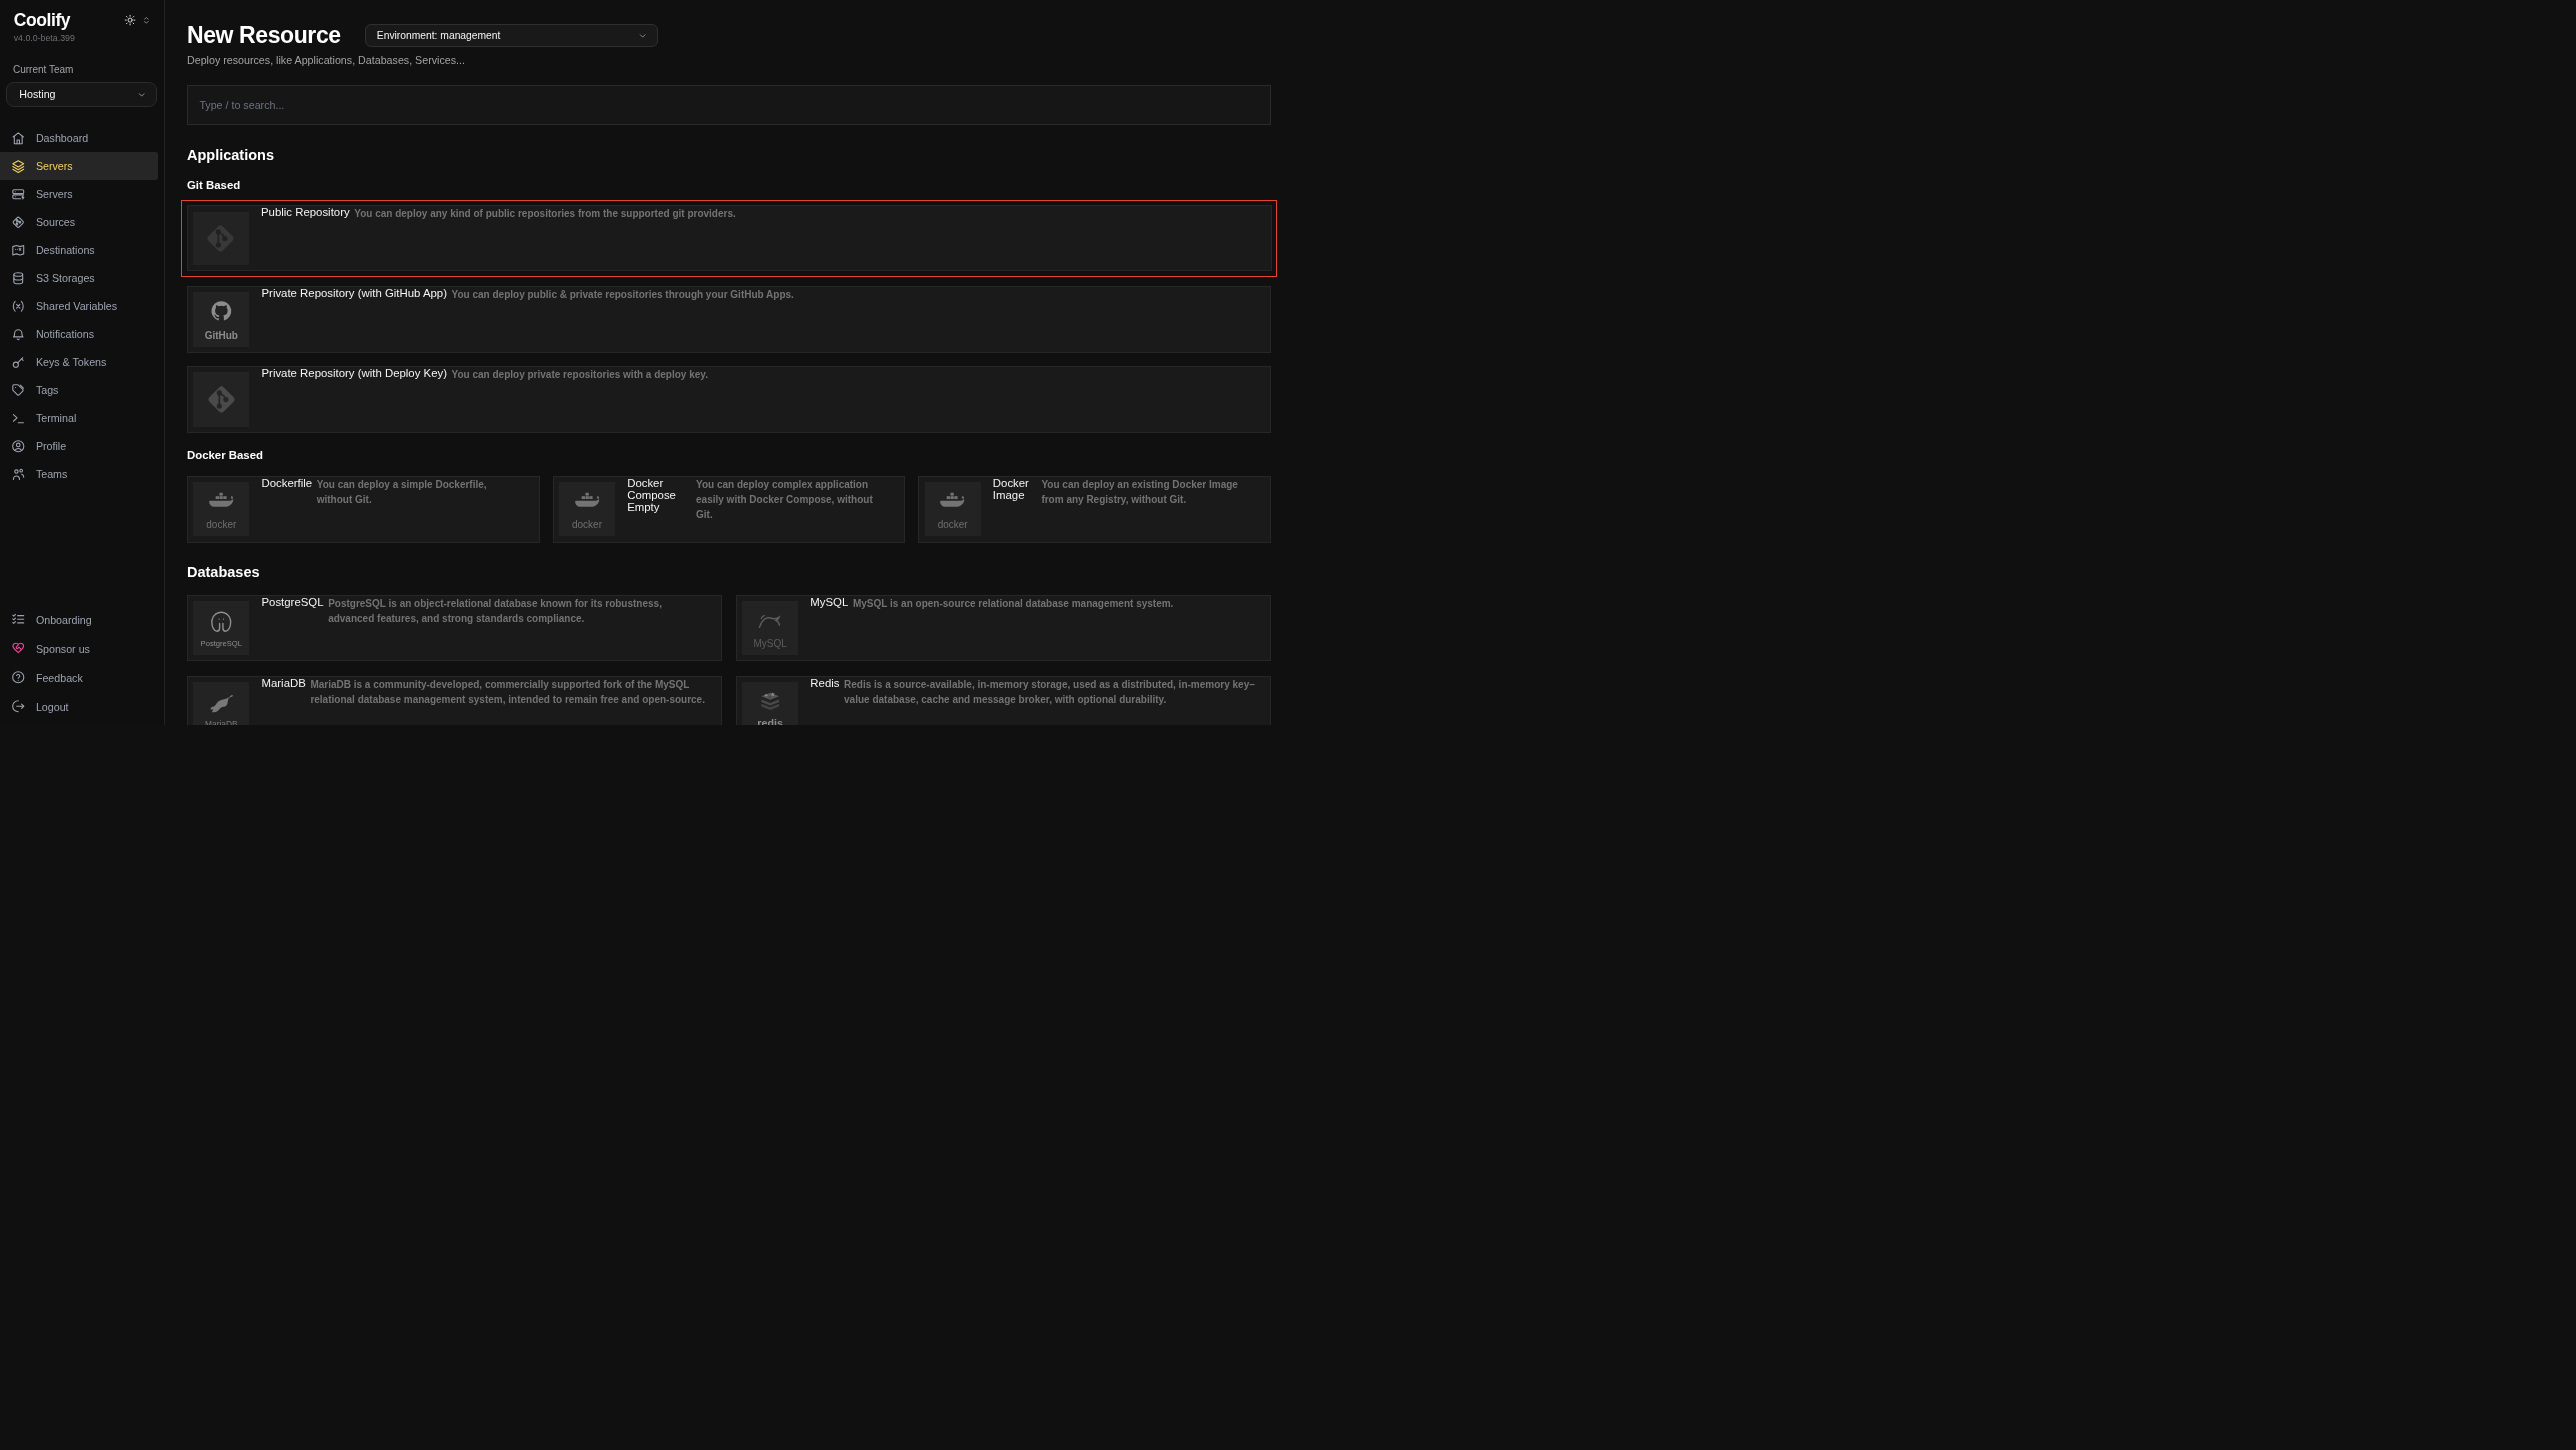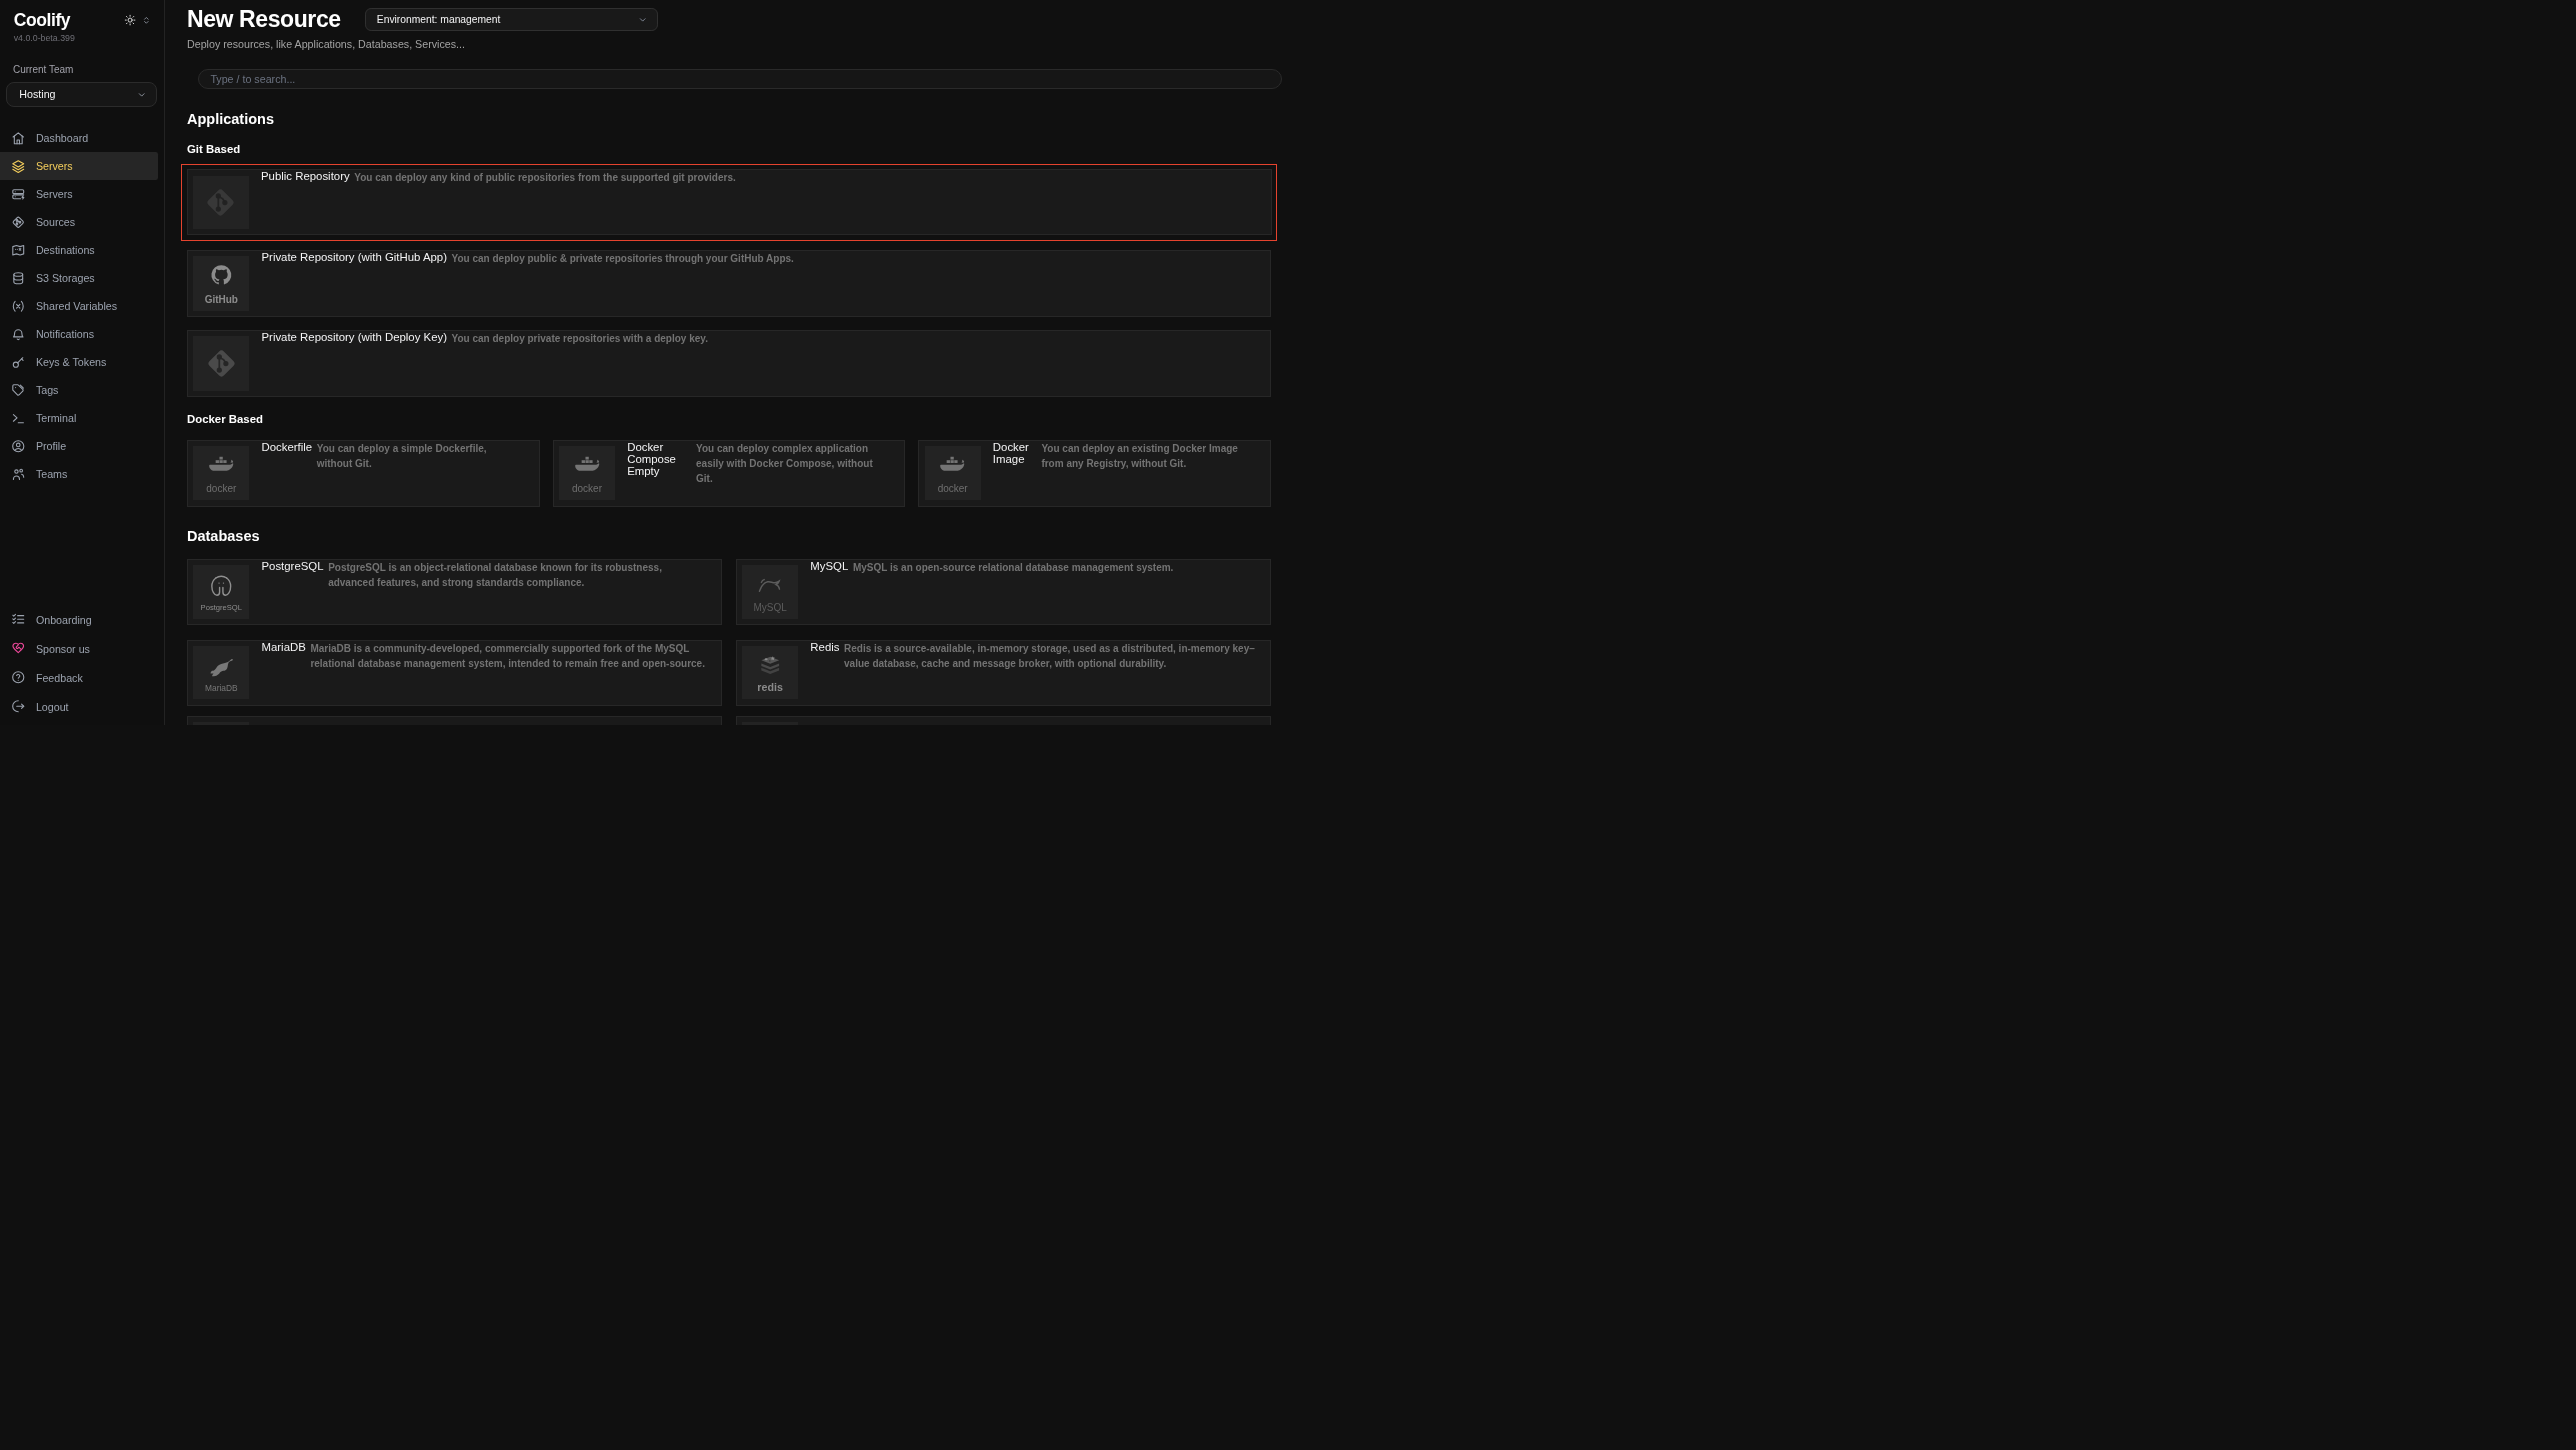--- a/index.html
+++ b/index.html
@@ -26,29 +26,29 @@
   .team-select .i { width:11.4px; height:11.4px; margin-left:auto; color:#9ca3af; }
 
   .nav { margin-top:17.5px; }
   .nav-item { height:28px; display:flex; align-items:center; gap:10.7px; padding-left:10.7px; color:#9ca3af; font-size:10.7px; cursor:pointer; }
   .nav-item.active { background:#262626; width:158px; border-radius:0 2.3px 2.3px 0; color:#f3cd5c; }
   .nav-footer { position:absolute; left:0; right:6.9px; bottom:3.8px; }
   .nav-footer .nav-item { height:29px; }
   .sponsor .i { color:#ec4899; }
 
   
-  .main { position:absolute; left:165px; top:0; width:1123px; padding:6.1px 17px 0 22px; }
+  .main { position:absolute; left:165px; top:16px; width:1123px; padding:6.1px 17px 0 22px; }
   .header-row { display:flex; align-items:center; }
   .page-title { font-size:23px; font-weight:800; color:#ffffff; letter-spacing:-0.4px; }
   .env-select { margin-left:24.4px; width:293px; height:23.6px; background:#191919; border:0.8px solid #303030; border-radius:6.1px;
     display:flex; align-items:center; padding:0 9.1px 0 10.7px; color:#f4f4f5; font-size:10.3px; cursor:pointer; }
   .env-select .i { width:11.4px; height:11.4px; margin-left:auto; color:#8e97a8; }
   .subtitle { margin-top:5.3px; font-size:10.7px; color:#a3a3a3; }
-  .search-input { margin-top:19px; width:100%; height:20px; background:#161616; border:0.8px solid #2a2a2a; border-radius:13px;
-    padding:0 11.4px; color:#e5e5e5; font-size:10.7px; outline:none; display:block;margin-left:11px; }
+  .search-input { margin-top:19px; width:100%; height:40px; background:#161616; border:0.8px solid #2a2a2a; border-radius:0;
+    padding:0 11.4px; color:#e5e5e5; font-size:10.7px; outline:none; display:block; }
   .search-input::placeholder { color:#6b7280; }
   .h2 { margin-top:21.3px; font-size:14.5px; font-weight:700; color:#ffffff; }
   .h3 { margin-top:16px; font-size:11.4px; font-weight:700; color:#ffffff; }
 
   .card { background:#1a1a1a; border:0.8px solid #272727; height:67px; display:flex; cursor:pointer; }
   .icon-box { width:56px; margin:5.3px; background:#232323; display:flex; flex-direction:column; align-items:center; justify-content:center; flex:none; }
   .logo { width:35px; height:35px; }
   .logo.sm { width:30.5px; height:30.5px; }
   .cap { font-size:8.4px; color:#8a8a8a; line-height:1.1; margin-top:0.8px; }
   .cap.github { font-size:10px; font-weight:700; color:#8c8c8c; }

